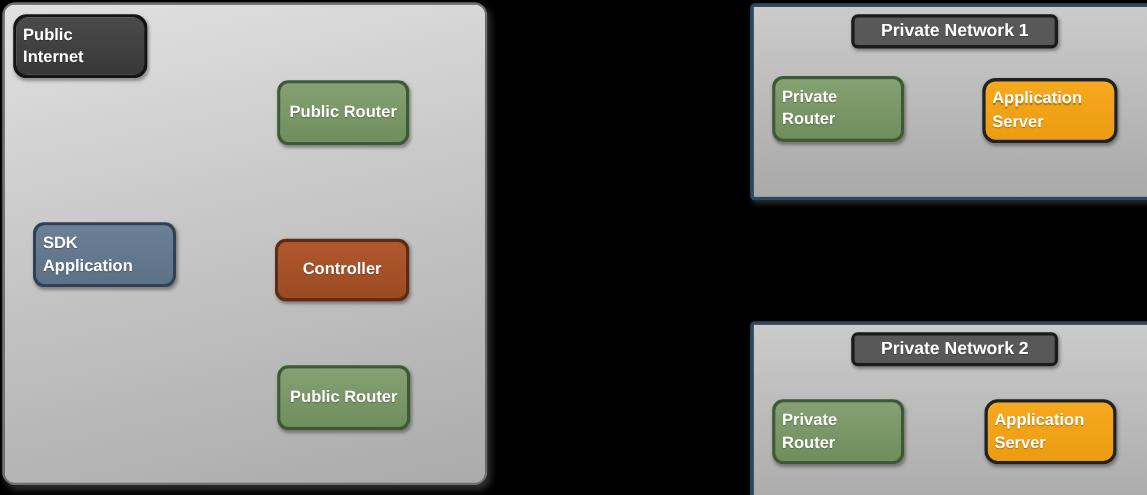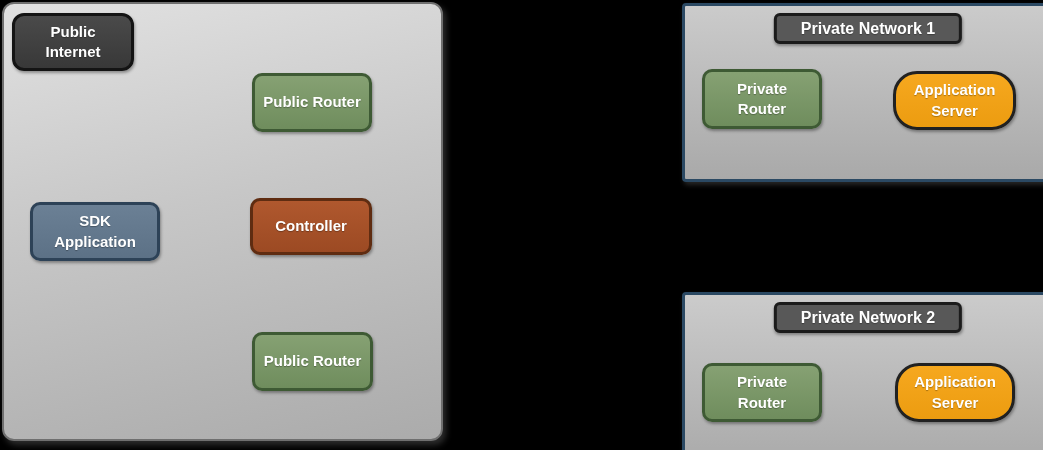--- a/index.html
+++ b/index.html
@@ -59,42 +59,42 @@
     box-shadow: 1px 2px 3px rgba(0,0,0,0.35);
     text-shadow: 0 1px 1px rgba(0,0,0,0.3);
   }
 
   .node {
     position: absolute;
     box-sizing: border-box;
     display: flex;
     align-items: center;
     justify-content: center;
-    text-align: center;
+    text-align: left;
     color: #ffffff;
     font-weight: bold;
     font-size: 15px;
     line-height: 1.35;
     border-radius: 10px;
     border: 3px solid;
     padding: 4px 6px;
     box-shadow: 1px 2px 3px rgba(0,0,0,0.35);
     text-shadow: 0 1px 1px rgba(0,0,0,0.3);
   }
   .node.dark   { background: linear-gradient(#4a4a4a, #383838); border-color: #141414; border-radius: 12px; }
   .node.green  { background: linear-gradient(#86a173, #6f8d5d); border-color: #3e5a34; }
   .node.blue   { background: linear-gradient(#6b8095, #5c7186); border-color: #2d4257; }
   .node.rust   { background: linear-gradient(#b0582e, #9c4a23); border-color: #5f2c11; }
-  .node.orange { background: linear-gradient(#f6a81f, #ec9c10); border-color: #212121; border-radius: 24px; }
+  .node.orange { background: linear-gradient(#f6a81f, #ec9c10); border-color: #212121; border-radius: 12px; }
 
   
   .public-internet     { left: 8px;   top: 9px;   width: 122px; height: 58px; }
   .public-router-top   { left: 248px; top: 69px;  width: 120px; height: 59px; }
   .sdk-application     { left: 26px;  top: 198px; width: 130px; height: 59px; }
-  .controller          { left: 246px; top: 194px; width: 122px; height: 57px; }
+  .controller          { left: 246px; top: 213px; width: 122px; height: 57px; }
   .public-router-bottom{ left: 248px; top: 328px; width: 121px; height: 59px; }
 
   
   .pn1 .private-router     { left: 17px;  top: 63px; width: 120px; height: 60px; }
   .pn1 .application-server { left: 208px; top: 65px; width: 123px; height: 59px; }
   .pn2 .private-router     { left: 17px;  top: 68px; width: 120px; height: 59px; }
   .pn2 .application-server { left: 210px; top: 68px; width: 120px; height: 59px; }
 </style>
 </head>
 <body>

